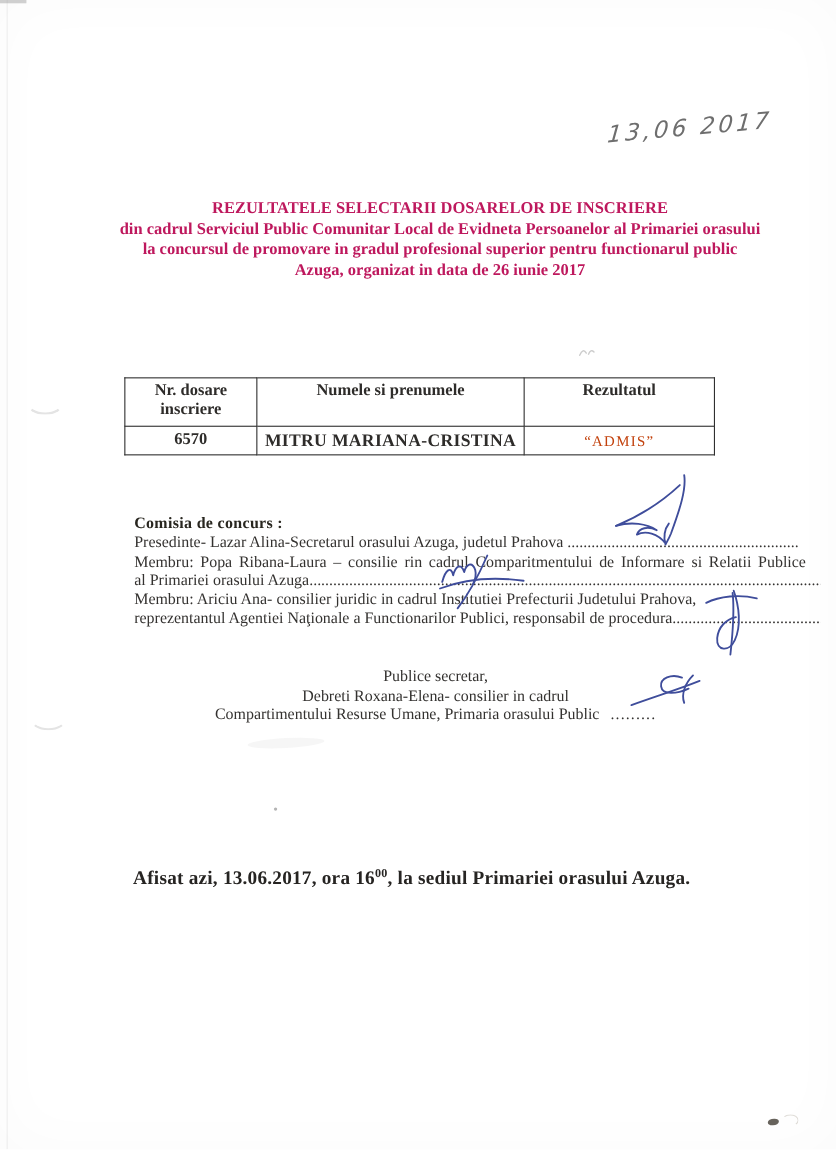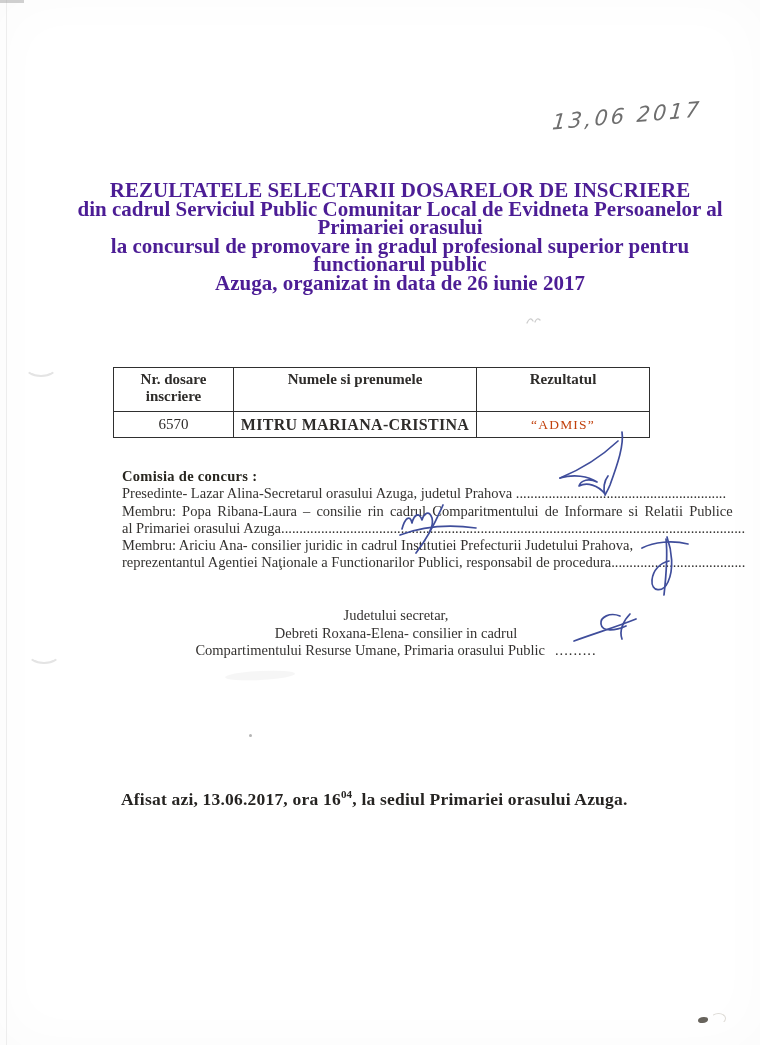--- a/index.html
+++ b/index.html
@@ -30,31 +30,31 @@
   
   .handwritten-date {
     position:absolute; left:552px; top:103px; width:170px;
     font-family:"DejaVu Sans", sans-serif; font-style:italic;
     font-size:21px; color:#6e6e6e; letter-spacing:3px;
     transform: rotate(-5deg) skewX(-10deg);
   }
 
   
   .title-block { position:absolute; left:72px; top:181px; width:656px;
-                 text-align:center; font-weight:bold; font-size:21px; line-height:18.6px;
-                 color:#4c1d95; }
+                 text-align:center; font-weight:bold; font-size:15px; line-height:18.6px;
+                 color:#be185d; }
 
   
   .results-table { position:absolute; left:113px; top:343px; border-collapse:collapse;
-                   table-layout:fixed;margin-top:24px; }
+                   table-layout:fixed; }
   .results-table th, .results-table td { border:1.7px solid #2f2f2f; padding:0 4px; }
   .results-table th { font-size:15px; font-weight:bold; vertical-align:top;
                       padding-top:3px; height:40px; text-align:center; }
   .results-table td { height:25px; text-align:center; vertical-align:middle; }
-  .cell-nr   { font-weight:normal; font-size:15px; }
+  .cell-nr   { font-weight:bold; font-size:15px; }
   .cell-name { font-weight:bold; font-size:16px; letter-spacing:.3px; }
   .cell-result { font-size:13.5px; color:#c2410c; letter-spacing:1.2px; }
 
   
   .commission { position:absolute; left:122px; top:468px; width:624px;
                 font-size:14.5px; line-height:17.3px; overflow:hidden; color:#343230; }
   .commission-heading { font-weight:bold; letter-spacing:.3px; color:#28261f; }
   .commission-line { white-space:nowrap; overflow:hidden; }
   .line-justified { word-spacing:2.5px; }
 
@@ -158,24 +158,24 @@
   </div>
   <div class="sig sig-4">
     <svg width="72" height="36" viewBox="0 0 72 36">
       <path d="M52 5 C42 1 32 6 33 13 C34 21 47 20 58 15"></path>
       <path d="M6 30 C28 22 48 16 68 8"></path>
       <path d="M62 3 C55 10 51 20 54 28"></path>
     </svg>
   </div>
 
   <div class="secretary">
-    <div>Judetului secretar,</div>
+    <div>Publice secretar,</div>
     <div>Debreti Roxana-Elena- consilier in cadrul</div>
     <div>
       <span>Compartimentului Resurse Umane, Primaria orasului Public</span><span class="dots">.........</span>
     </div>
   </div>
 
   <div class="footer">
-    <span>Afisat azi, 13.06.2017, ora 16</span><sup>04</sup><span>, la sediul Primariei orasului Azuga.</span>
+    <span>Afisat azi, 13.06.2017, ora 16</span><sup>00</sup><span>, la sediul Primariei orasului Azuga.</span>
   </div>
 
 </div>
 
 </body></html>

